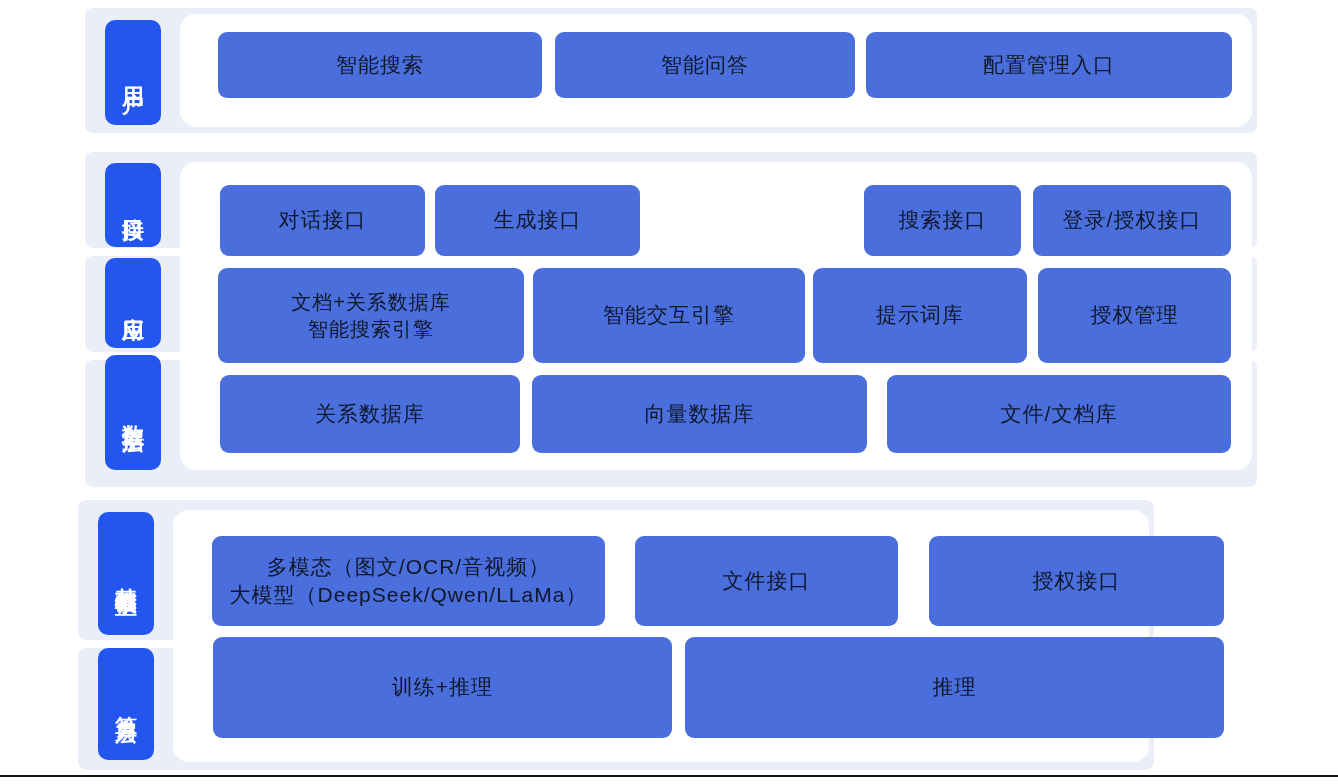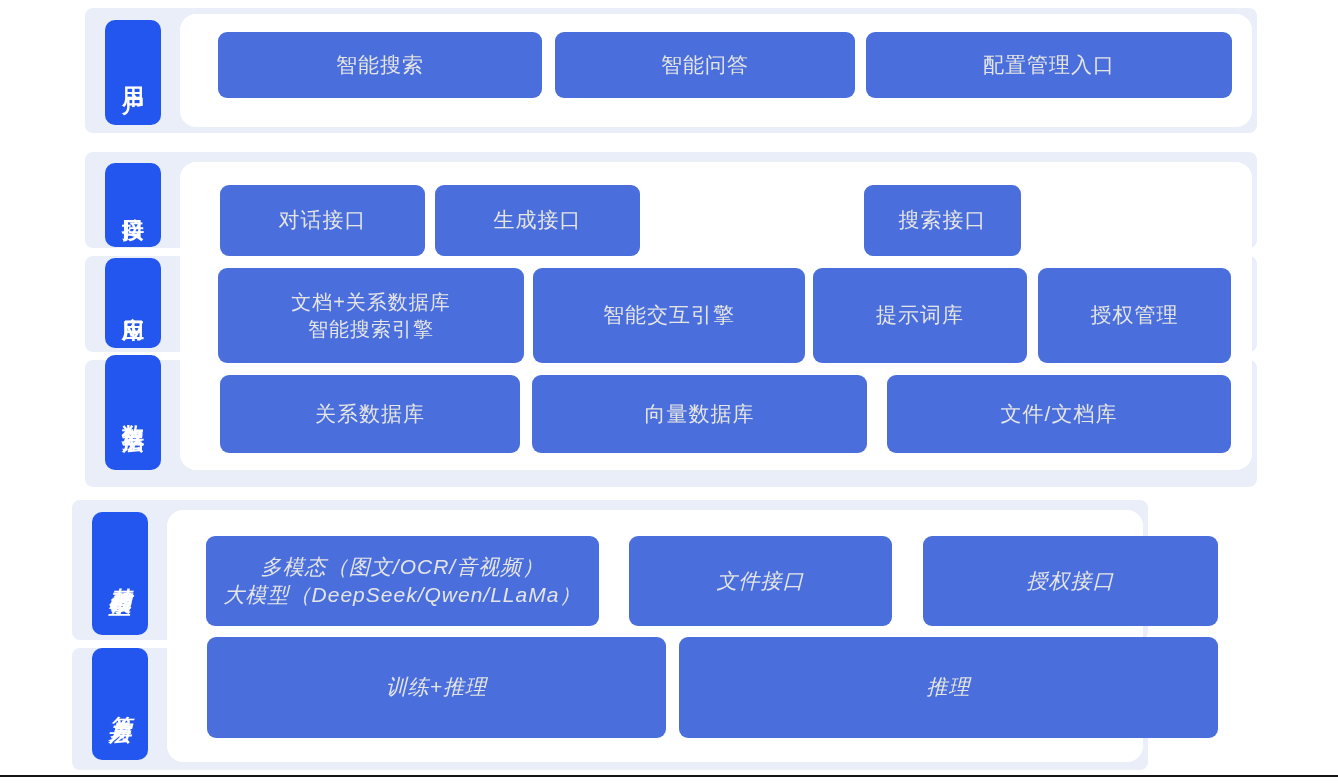--- a/index.html
+++ b/index.html
@@ -6,21 +6,21 @@
   .canvas{position:relative;width:1338px;height:784px;background:#ffffff;overflow:hidden;
           font-family:"Liberation Sans","DejaVu Sans",sans-serif;}
   .group{position:absolute;}
   .band{position:absolute;left:0;width:100%;background:#e9eef8;border-radius:8px;}
   .vlabel{position:absolute;background:#2355ef;border-radius:10px;color:#ffffff;
           display:flex;align-items:center;justify-content:center;
           writing-mode:vertical-rl;text-orientation:upright;
           font-size:22px;font-weight:700;letter-spacing:4px;}
   .panel{position:absolute;background:#ffffff;border-radius:16px;width:calc(100% - 100px);left:95px;}
   .row{position:absolute;left:0;width:100%;}
-  .node{position:absolute;top:0;height:100%;background:#4a6fdc;border-radius:9px;color:#e5e5e5;
+  .node{position:absolute;top:0;height:100%;background:#4a6fdc;border-radius:9px;color:#0f172a;
         display:flex;align-items:center;justify-content:center;text-align:center;
         font-size:21px;letter-spacing:1px;font-weight:500;white-space:pre-line;line-height:1.35;}
 
   
   .g1{left:85px;top:8px;width:1172px;height:125px;}
   .g1 .band1{top:0;height:125px;}
   .g1 .vl1{left:20px;top:12px;width:56px;height:105px;}
   .g1 .panel{top:6px;height:113px;}
   .g1 .r1{top:18px;height:66px;}
   .g1b1{left:38px;width:324px;}
@@ -46,21 +46,21 @@
   .g2r1b5{left:853px;width:198px;}
   .g2r2b1{left:38px;width:306px;font-size:20px;}
   .g2r2b2{left:353px;width:272px;}
   .g2r2b3{left:633px;width:214px;}
   .g2r2b4{left:858px;width:193px;}
   .g2r3b1{left:40px;width:300px;}
   .g2r3b2{left:352px;width:335px;}
   .g2r3b3{left:707px;width:344px;}
 
   
-  .g3{left:72px;top:500px;width:1076px;height:270px;font-style:italic;}
+  .g3{left:78px;top:500px;width:1076px;height:270px;}
   .g3 .band1{top:0;height:140px;}
   .g3 .band2{top:148px;height:122px;}
   .g3 .vl1{left:20px;top:12px;width:56px;height:123px;letter-spacing:2px;}
   .g3 .vl2{left:20px;top:148px;width:56px;height:112px;}
   .g3 .panel{top:10px;height:252px;}
   .g3 .r1{top:26px;height:90px;}
   .g3 .r2{top:127px;height:101px;}
   .g3r1b1{left:39px;width:393px;font-size:21px;}
   .g3r1b2{left:462px;width:263px;}
   .g3r1b3{left:756px;width:295px;}
@@ -91,20 +91,21 @@
     <div class="band band2"></div>
     <div class="band band3"></div>
     <div class="vlabel vl1">接口</div>
     <div class="vlabel vl2">应用</div>
     <div class="vlabel vl3">数据层</div>
     <div class="panel">
       <div class="row r1">
         <div class="node g2r1b1">对话接口</div>
         <div class="node g2r1b2">生成接口</div>
         <div class="node g2r1b4">搜索接口</div>
+        <div class="node g2r1b5">登录/授权接口</div>
       </div>
       <div class="row r2">
         <div class="node g2r2b1">文档+关系数据库
 智能搜索引擎</div>
         <div class="node g2r2b2">智能交互引擎</div>
         <div class="node g2r2b3">提示词库</div>
         <div class="node g2r2b4">授权管理</div>
       </div>
       <div class="row r3">
         <div class="node g2r3b1">关系数据库</div>

